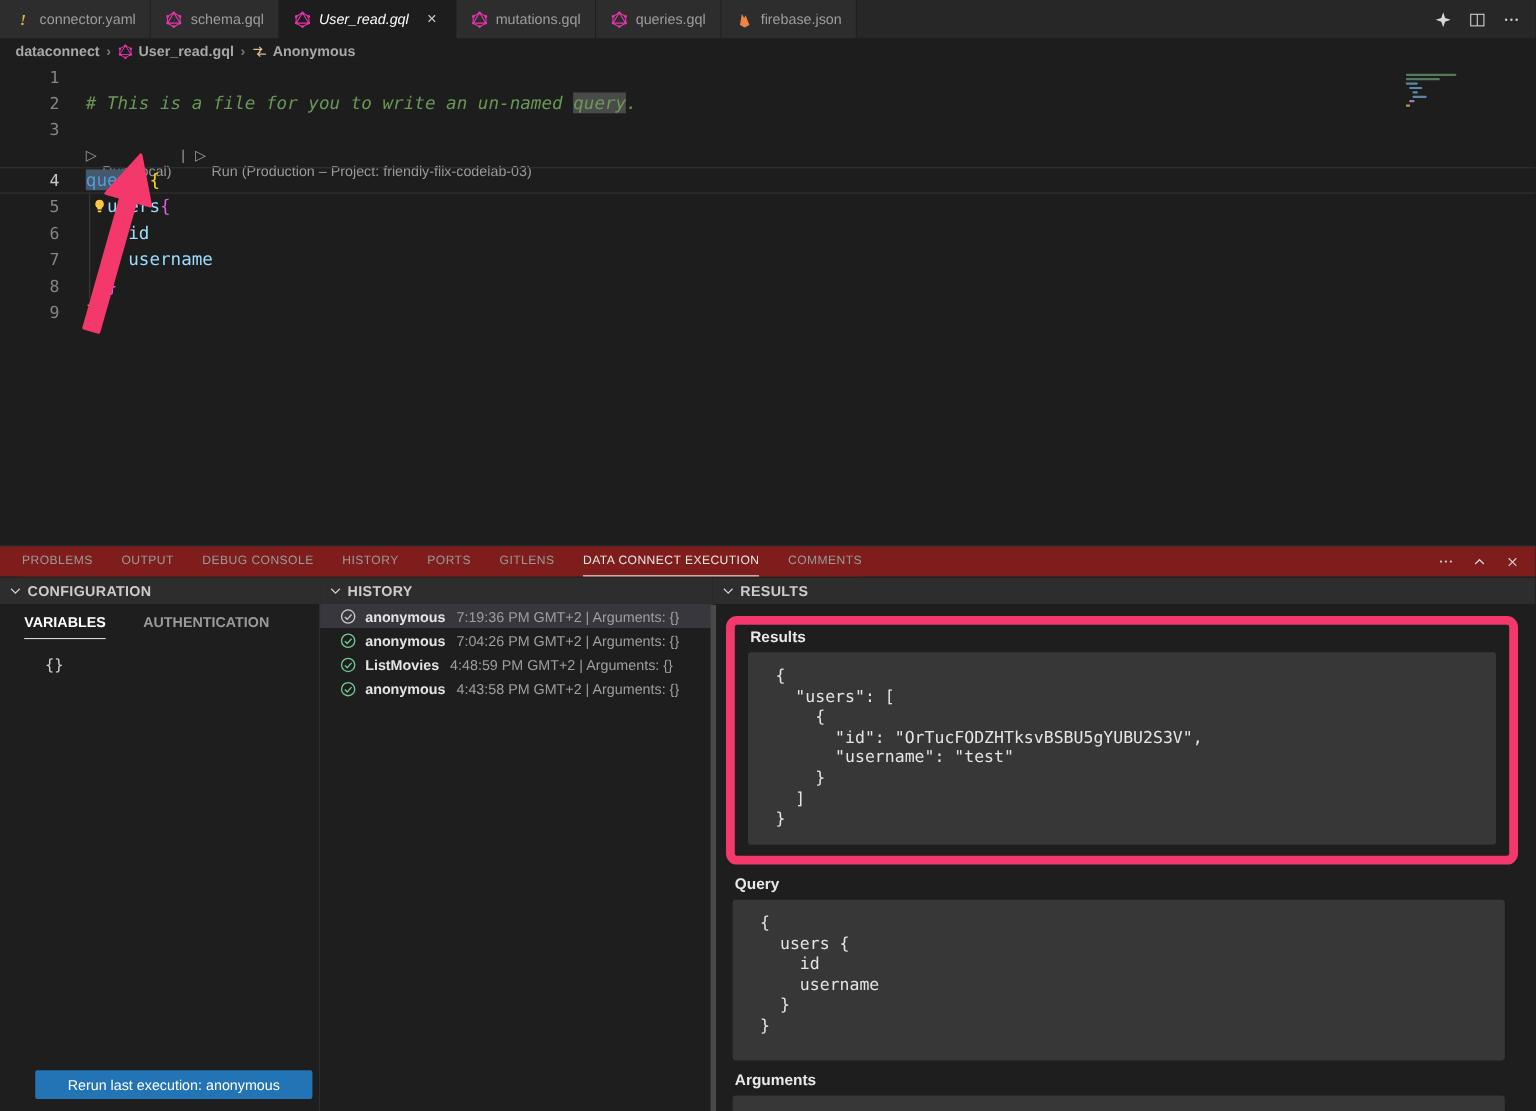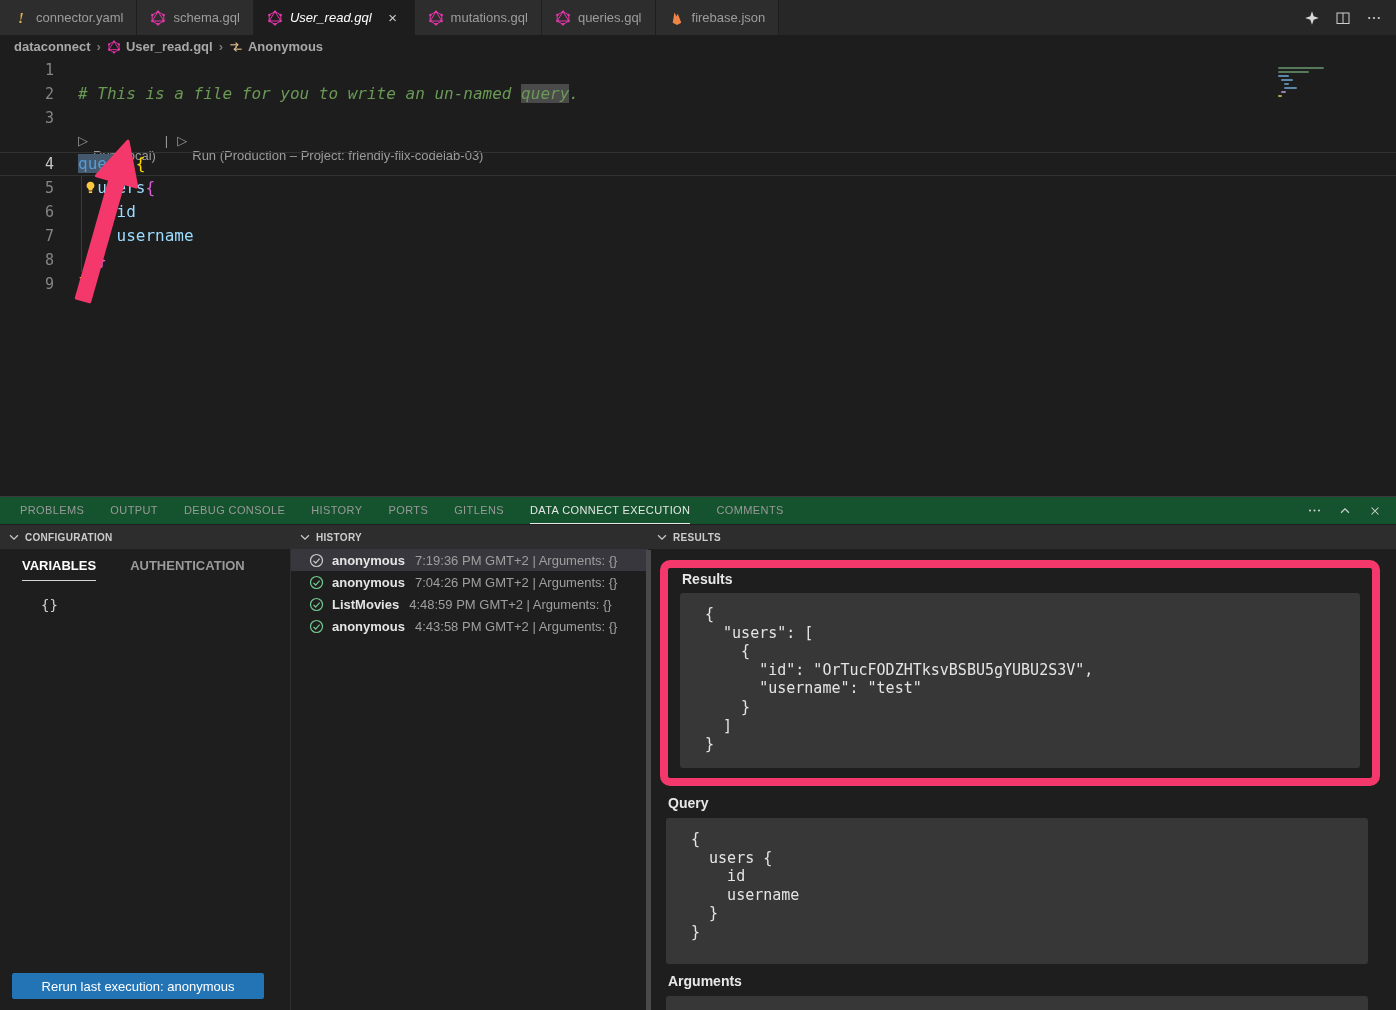--- a/index.html
+++ b/index.html
@@ -47,38 +47,38 @@
   .tok-plain { color:#d4d4d4; }
   .lightbulb { position:absolute; left:83px; top:4px; }
   .indent-guide { position:absolute; left:81px; top:118px; height:96px; width:1px; background:#3a3a3a; }
   .minimap { position:absolute; right:66px; top:4px; width:52px; }
   .minimap .mm-bar { position:absolute; height:2px; border-radius:1px; }
   .arrow-overlay { position:absolute; inset:0; pointer-events:none; }
 
   
   .panel { position:absolute; top:496px; left:0; right:0; bottom:0; background:#1e1e1e;
            border-top:1px solid #3a3a3a; }
-  .panel-tabs { height:27px; display:flex; align-items:stretch; background:#14532d;
+  .panel-tabs { height:27px; display:flex; align-items:stretch; background:#7f1d1d;
                 padding-left:20px; gap:26px; font-size:11px; letter-spacing:.4px; color:#9a9a9a; }
   .panel-tab { display:flex; align-items:center; cursor:pointer; border-bottom:1px solid transparent; }
   .panel-tab.active { color:#e7e7e7; border-bottom-color:#e7e7e7; }
   .panel-actions { margin-left:auto; display:flex; align-items:center; gap:16px; padding-right:14px; color:#cfcfcf; }
   .panel-body { position:absolute; top:28px; left:0; right:0; bottom:0; }
   .section-header { height:24px; background:#2d2d2d; display:flex; align-items:center; gap:4px;
-                    padding-left:7px; font-size:10px; font-weight:bold; letter-spacing:.3px; color:#cccccc; }
+                    padding-left:7px; font-size:13px; font-weight:bold; letter-spacing:.3px; color:#cccccc; }
   .col-config { position:absolute; left:0; top:0; width:290px; bottom:0; }
   .col-history { position:absolute; left:290px; top:0; width:358px; bottom:0; border-left:1px solid #2e2e2e; }
   .col-results { position:absolute; left:648px; top:0; right:0; bottom:0; overflow:hidden; }
   .history-scrollbar { position:absolute; left:646px; top:25px; bottom:0; width:5px; background:#4a4a4a; }
 
   .config-tabs { display:flex; gap:34px; padding:9px 0 0 22px; font-size:13px; color:#9a9a9a; }
   .config-tab { cursor:pointer; padding-bottom:7px; border-bottom:1px solid transparent;font-weight:bold; }
   .config-tab.active { color:#ffffff; border-bottom-color:#d7d7d7; }
   .variables-value { margin:16px 0 0 41px; font-size:14px; color:#cfcfcf; }
-  .rerun-button { position:absolute; left:12px; bottom:11px; width:252px; height:26px; border-radius:2px;
+  .rerun-button { position:absolute; left:32px; bottom:11px; width:252px; height:26px; border-radius:2px;
                   color:#ffffff; font-size:13px; display:flex; align-items:center; justify-content:center; cursor:pointer; }
 
   .history-item { height:22px; display:flex; align-items:center; gap:8px; padding-left:18px;
                   font-size:13px; color:#9f9f9f; cursor:pointer; white-space:nowrap; }
   .history-item.selected { background:#37373d; }
   .history-check { color:#73C991; }
   .history-item.selected .history-check { color:#cccccc; }
   .history-name { color:#e4e4e4; font-weight:bold; margin-right:2px; }
 
   .highlight-box { margin:11px 16px 0 12px; border:8px solid #F4386B; border-radius:10px; height:226px; }

